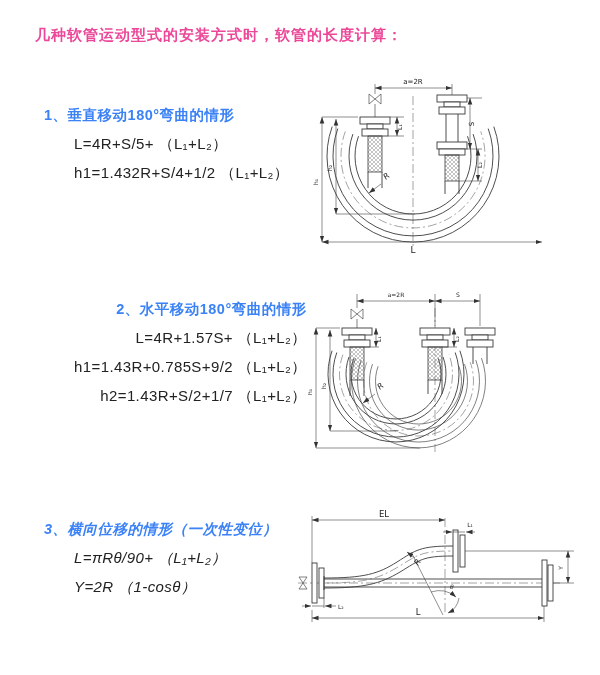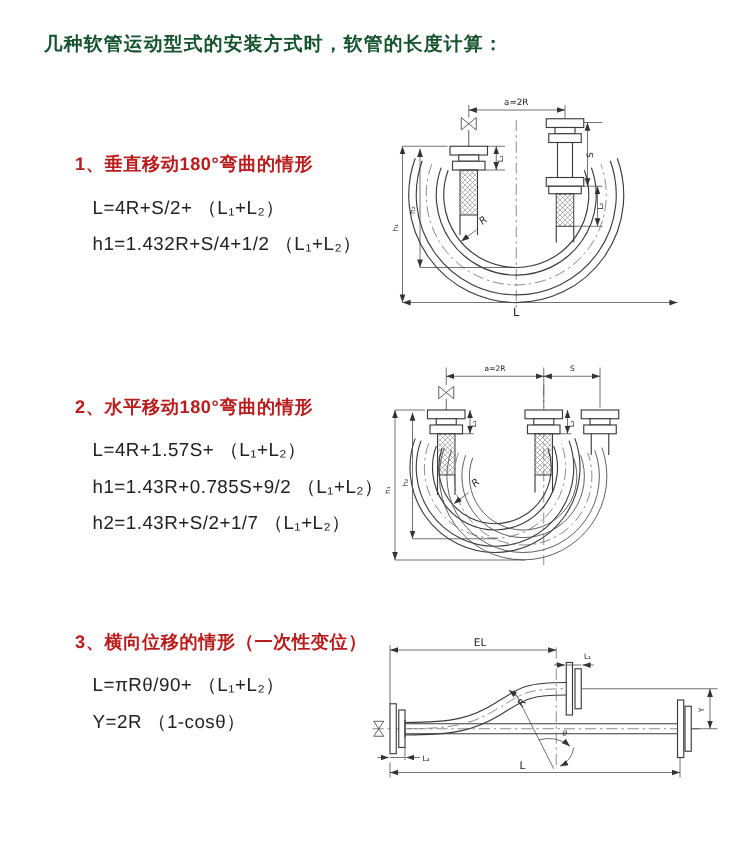--- a/index.html
+++ b/index.html
@@ -3,28 +3,28 @@
 <meta charset="utf-8">
 <style>
   html,body{margin:0;padding:0;}
   body{background:#ffffff;}
   .page{
     position:relative;width:600px;height:675px;background:#ffffff;overflow:hidden;
     font-family:"Liberation Sans","DejaVu Sans",sans-serif;color:#1c1c1c;
   }
   .title{
     position:absolute;left:35px;top:26px;margin:0;
-    font-size:15px;font-weight:bold;letter-spacing:1px;color:#14532d;
+    font-size:15px;font-weight:bold;letter-spacing:1px;color:#ec4899;
   }
   .sec{position:absolute;left:44px;}
-  .sec-heading{font-size:14.5px;font-weight:bold;letter-spacing:0.5px;color:#b91c1c;margin:16px;}
+  .sec-heading{font-size:14.5px;font-weight:bold;letter-spacing:0.5px;color:#3b82f6;margin:0;}
   .formula{font-size:15px;margin:10px 0 0 30px;letter-spacing:0.4px;color:#222;white-space:pre;}
   .sec1{top:106px;}
-  .sec2{top:300px;}
-  .sec3{top:488px;}
+  .sec2{top:300px;text-align:right;}
+  .sec3{top:520px;font-style:italic;}
   svg.diag{position:absolute;}
   svg .ln{stroke:#3a3a3a;stroke-width:0.9;fill:none;}
   svg .thin{stroke:#4a4a4a;stroke-width:0.7;fill:none;}
   svg .cl{stroke:#666;stroke-width:0.6;fill:none;stroke-dasharray:9 3 2 3;}
   svg .dim{stroke:#444;stroke-width:0.6;fill:none;}
   svg .part{stroke:#3a3a3a;stroke-width:0.9;fill:#fff;}
   svg .braid{stroke:#3a3a3a;stroke-width:0.8;}
   svg text{font-family:"DejaVu Sans","Liberation Sans",sans-serif;fill:#222;}
   svg .lb{font-size:7px;}
   svg .lbs{font-size:6px;}
@@ -32,21 +32,21 @@
 </style>
 </head>
 <body>
 
 <div class="page">
 
   <h1 class="title">几种软管运动型式的安装方式时，软管的长度计算：</h1>
 
   <div class="sec sec1">
     <div class="sec-heading">1、垂直移动180°弯曲的情形</div>
-    <div class="formula">L=4R+S/2+ （L₁+L₂）</div>
+    <div class="formula">L=4R+S/5+ （L₁+L₂）</div>
     <div class="formula">h1=1.432R+S/4+1/2 （L₁+L₂）</div>
   </div>
 
   <div class="sec sec2">
     <div class="sec-heading">2、水平移动180°弯曲的情形</div>
     <div class="formula">L=4R+1.57S+ （L₁+L₂）</div>
     <div class="formula">h1=1.43R+0.785S+9/2 （L₁+L₂）</div>
     <div class="formula">h2=1.43R+S/2+1/7 （L₁+L₂）</div>
   </div>
 

